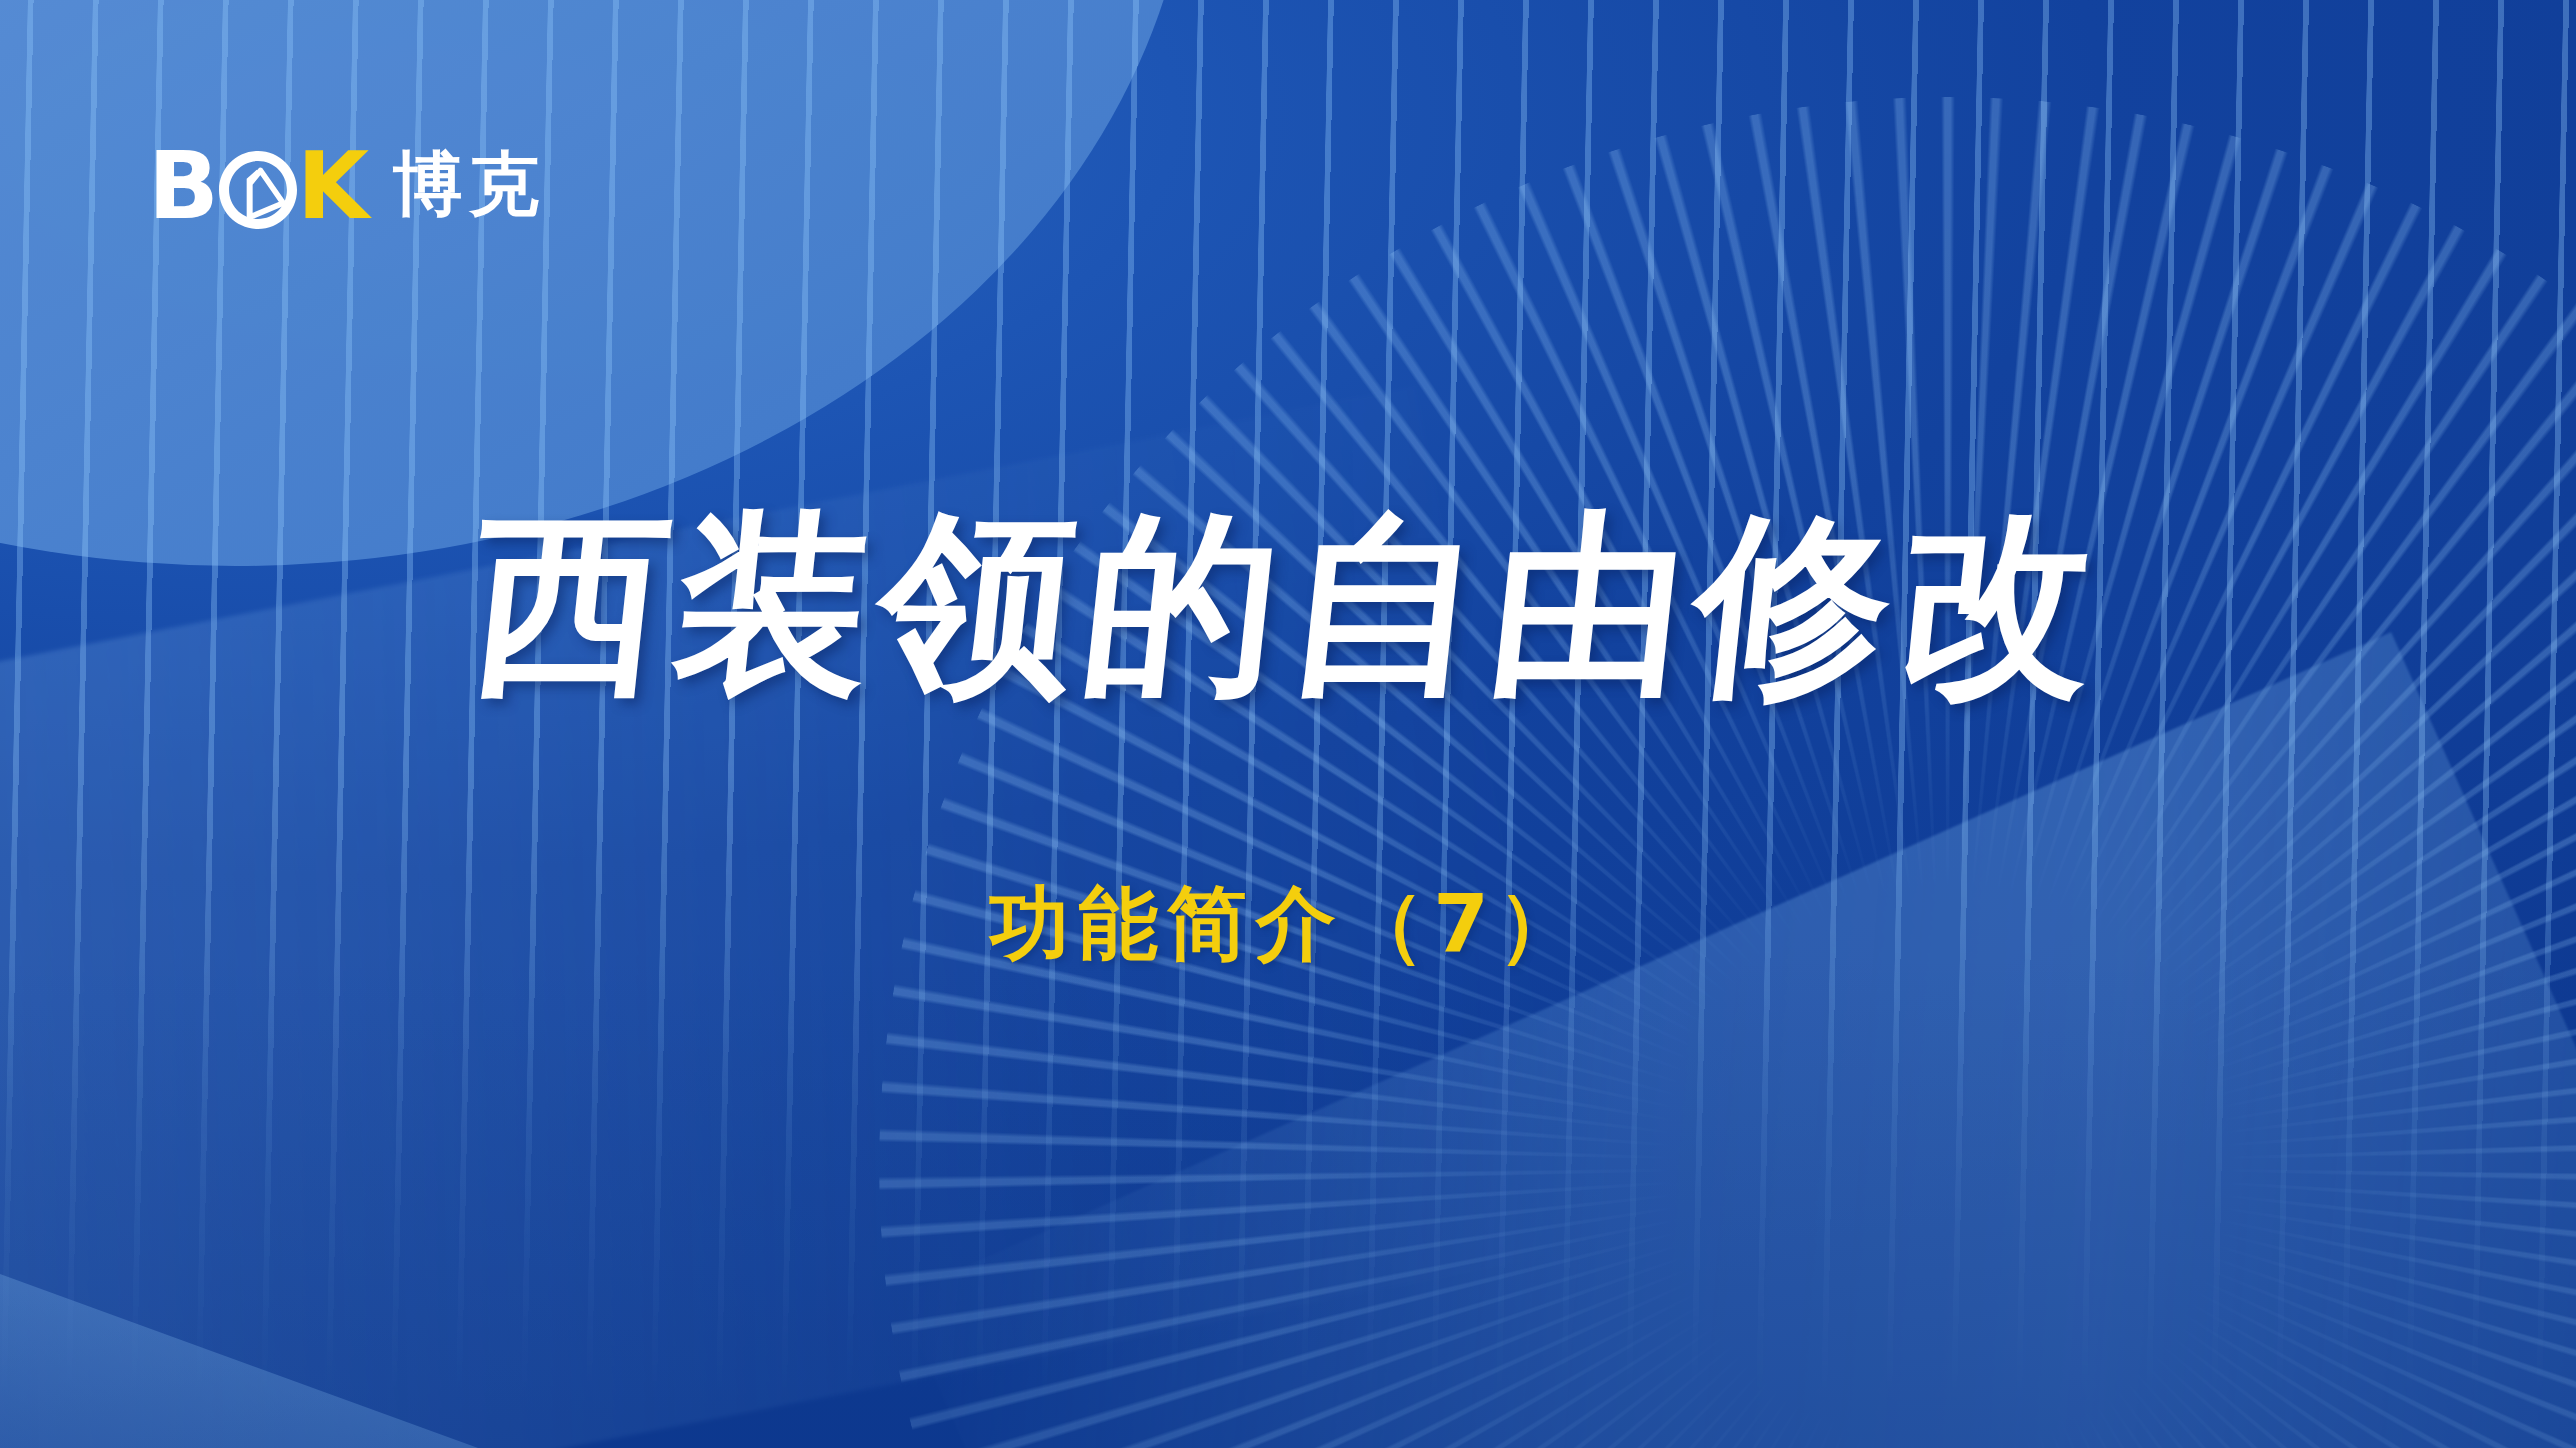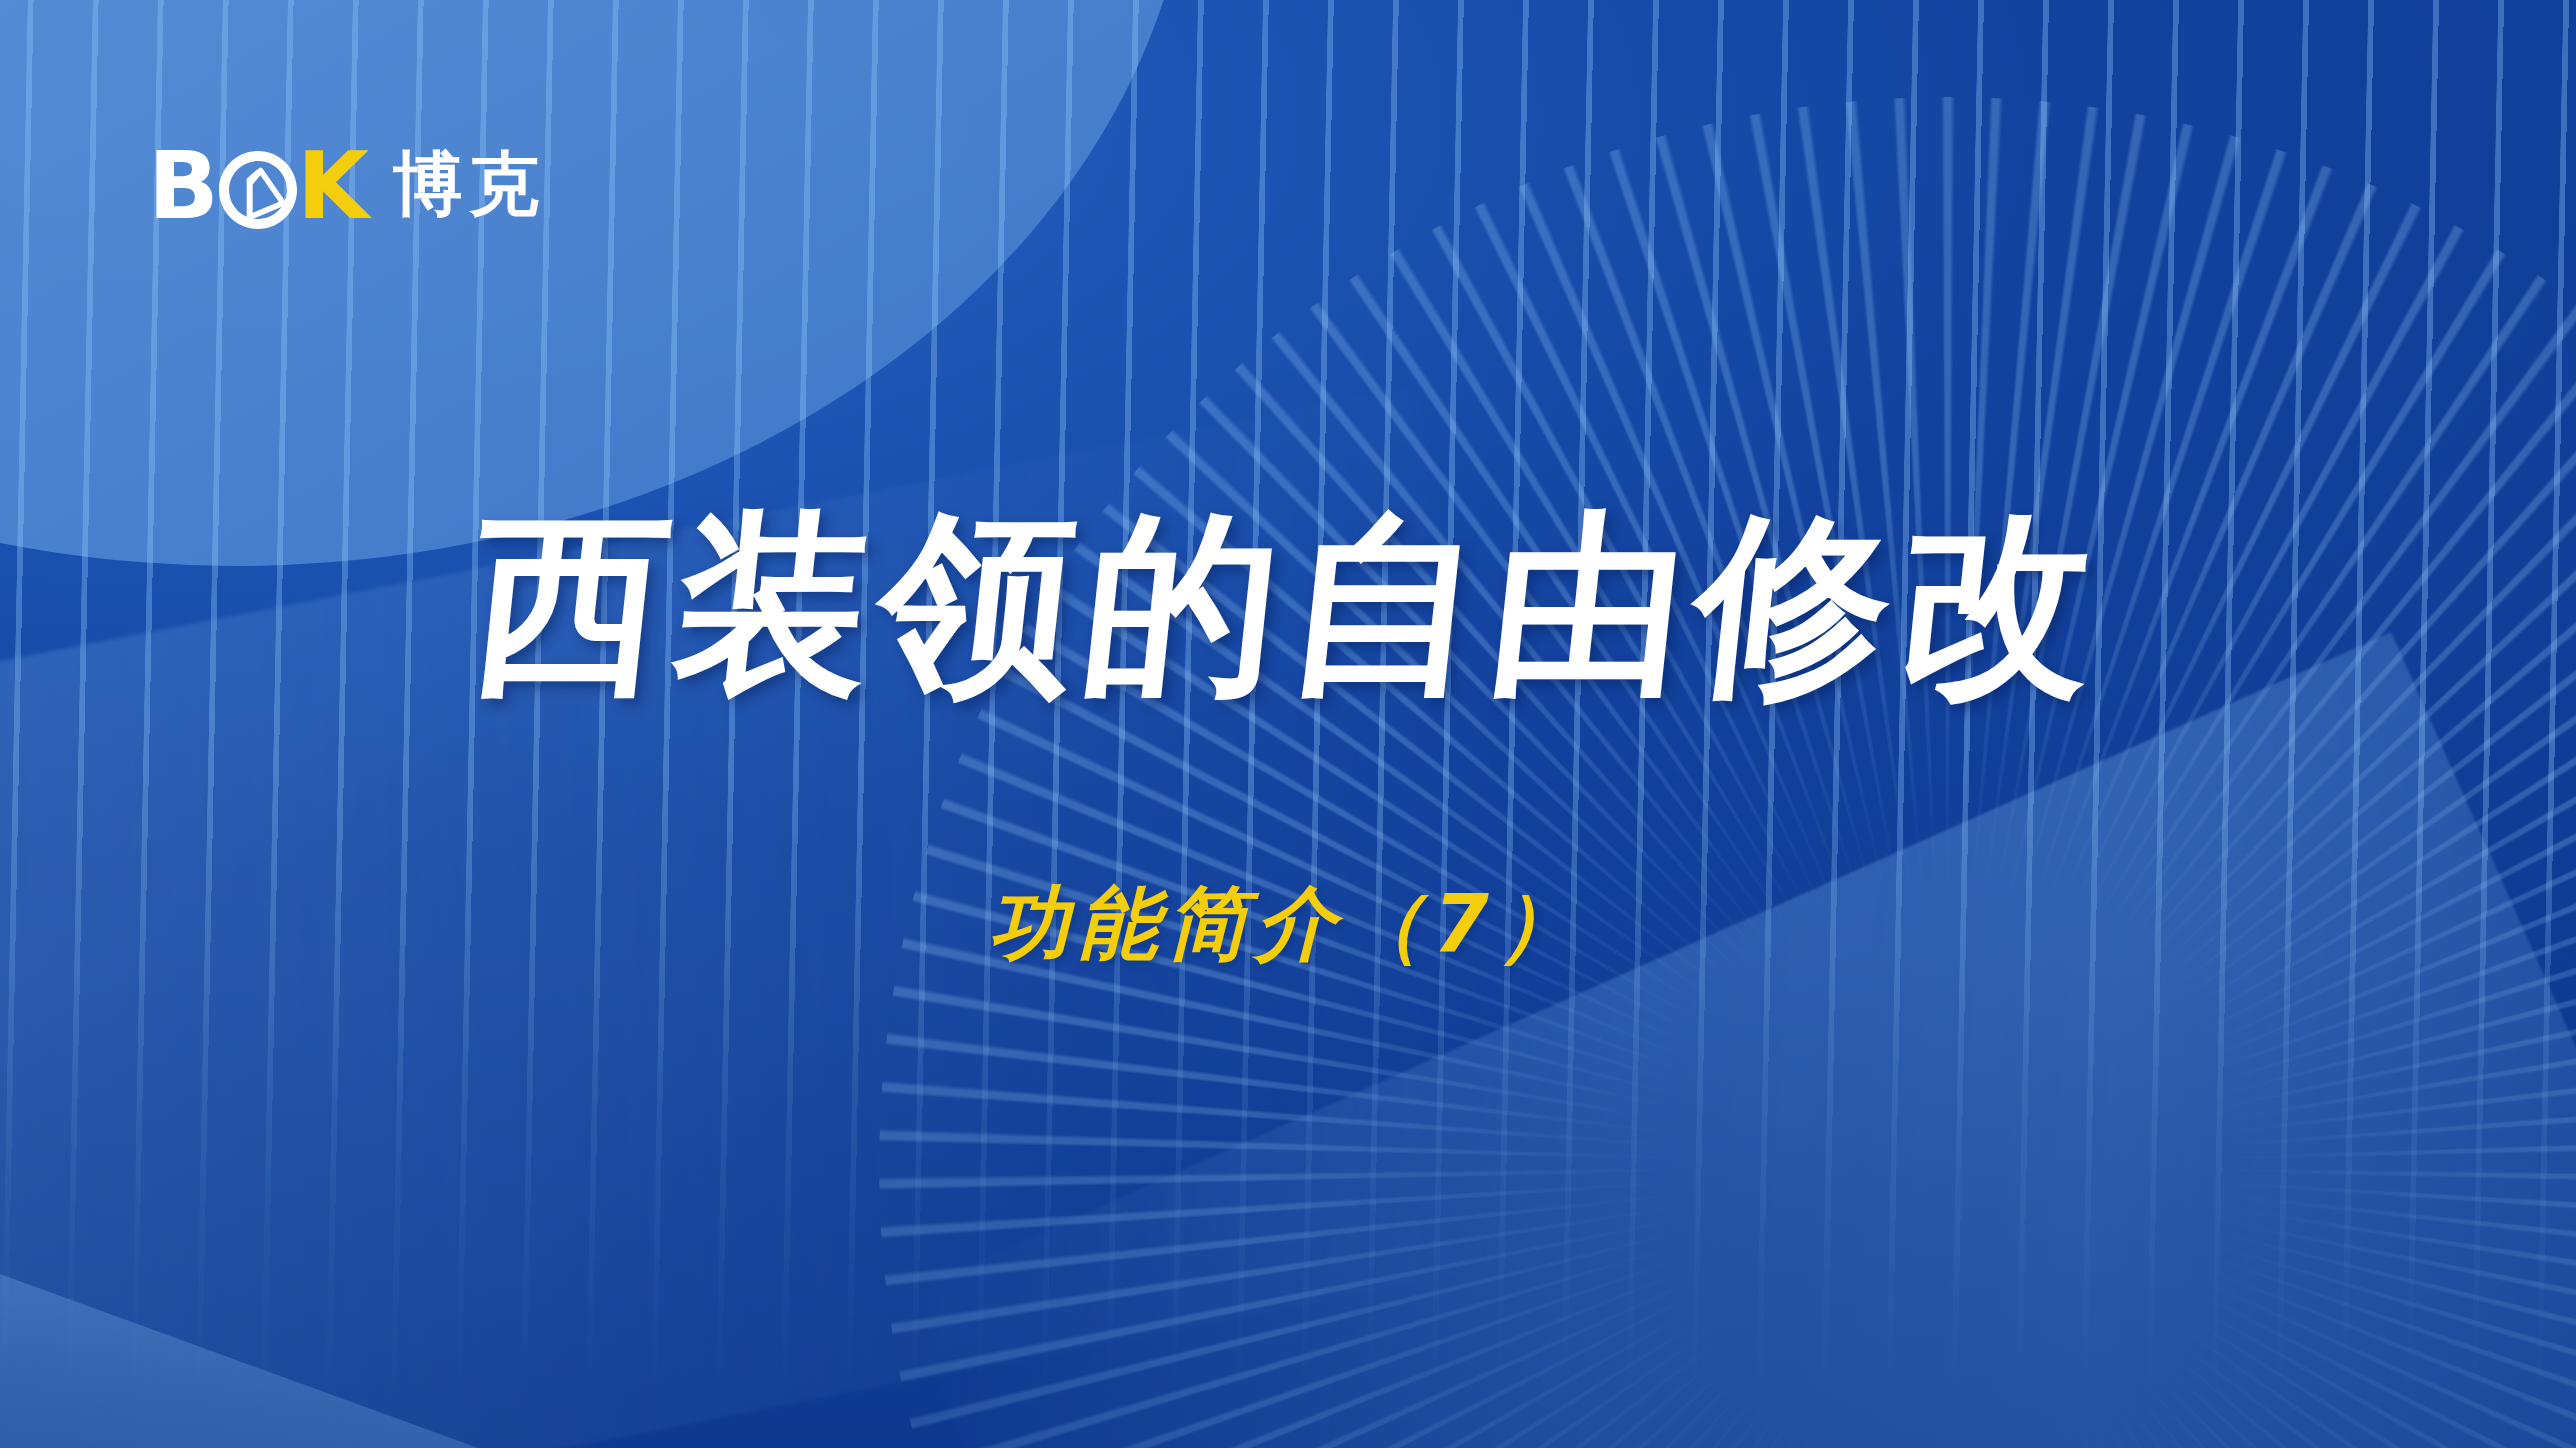--- a/index.html
+++ b/index.html
@@ -192,21 +192,20 @@
   .subtitle-text {
     display: inline-block;
     font-size: 80px;
     font-weight: 900;
     color: #f4ce0d;
     letter-spacing: 8.8px;
     line-height: 1.1;
     font-family: "DejaVu Sans", "Liberation Sans", sans-serif;
     white-space: nowrap;
     text-shadow: 3.1px 3.1px 6.3px rgba(8,40,110,0.35);
-    font-style: italic;
   }
 </style>
 </head>
 <body>
 
 <div class="poster">
 
   <div class="bg-layer bg-base"></div>
   <div class="bg-ellipse"></div>
   <div class="bg-stripes"></div>

